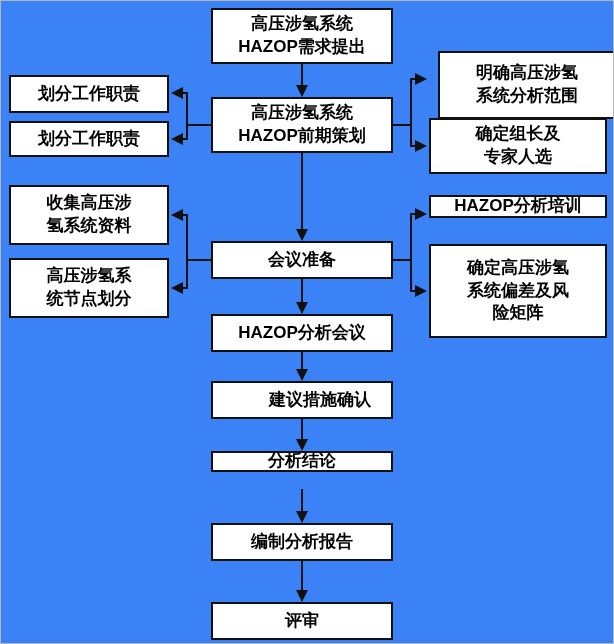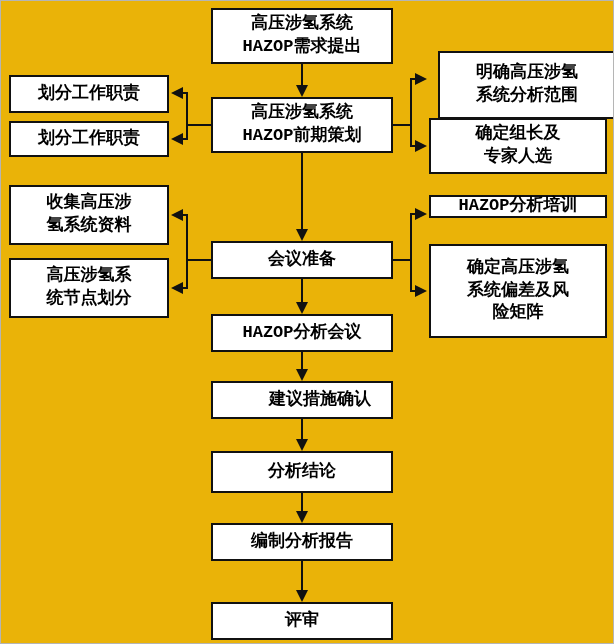--- a/index.html
+++ b/index.html
@@ -4,24 +4,24 @@
 <style>
   html, body {
     margin: 0;
     padding: 0;
     background: #ffffff;
   }
   .canvas {
     position: relative;
     width: 614px;
     height: 644px;
-    background: #eab308;
+    background: #3b82f6;
     border: 1px solid #b5b5b5;
     box-sizing: border-box;
-    font-family: Liberation Mono, monospace;
+    font-family: Liberation Sans, sans-serif;
     overflow: hidden;
   }
   .node {
     position: absolute;
     box-sizing: border-box;
     border: 2px solid #111111;
     background: #ffffff;
     display: flex;
     align-items: center;
     justify-content: center;
@@ -102,21 +102,21 @@
 
   <div class="node" style="left:210px; top:96px; width:182px; height:56px;">高压涉氢系统
 HAZOP前期策划</div>
 
   <div class="node" style="left:210px; top:240px; width:182px; height:38px;">会议准备</div>
 
   <div class="node" style="left:210px; top:313px; width:182px; height:38px;">HAZOP分析会议</div>
 
   <div class="node" style="left:210px; top:380px; width:182px; height:38px;padding-left:40px;">建议措施确认</div>
 
-  <div class="node" style="left:210px; top:450px; width:182px; height:42px;">分析结论</div>
+  <div class="node" style="left:210px; top:450px; width:182px; height:21px;">分析结论</div>
 
   <div class="node" style="left:210px; top:522px; width:182px; height:38px;">编制分析报告</div>
 
   <div class="node" style="left:210px; top:601px; width:182px; height:38px;">评审</div>
 
   <div class="node" style="left:8px; top:74px;  width:160px; height:38px;">划分工作职责</div>
 
   <div class="node" style="left:8px; top:120px; width:160px; height:36px;">划分工作职责</div>
 
   <div class="node" style="left:8px; top:184px; width:160px; height:60px;">收集高压涉

